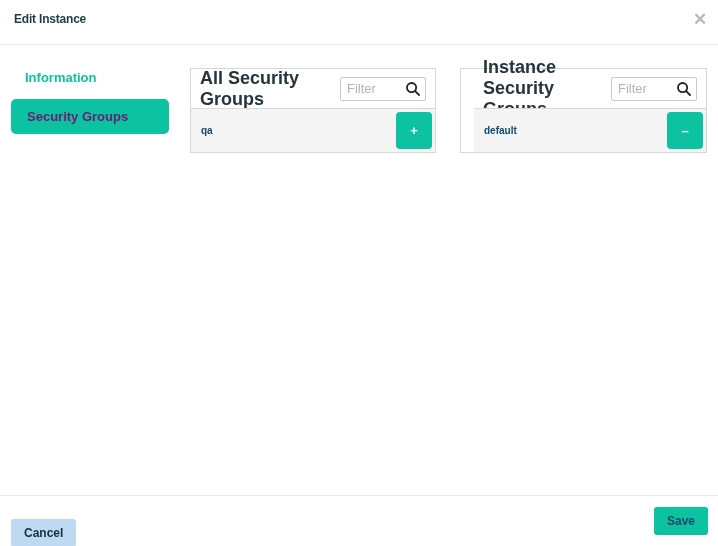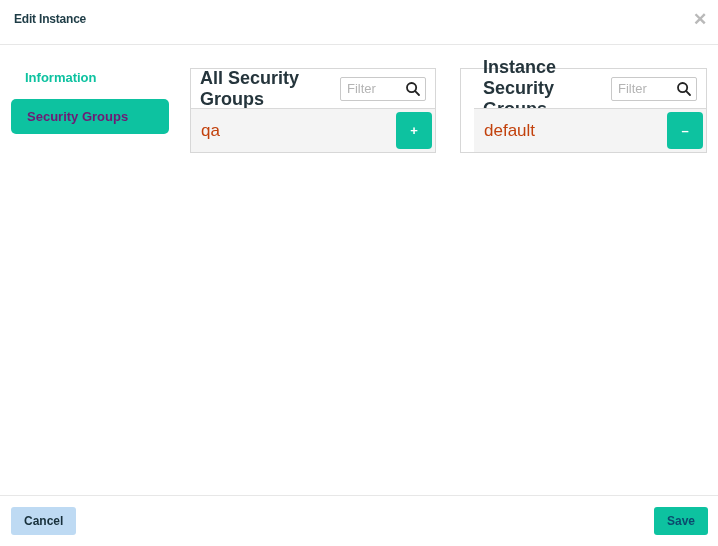--- a/index.html
+++ b/index.html
@@ -65,39 +65,39 @@
     font-family: "Liberation Sans", sans-serif;
   }
   .filter-input::placeholder { color: #b4b4b4; }
   .search-icon { width: 16px; height: 16px; flex: 0 0 auto; cursor: pointer; }
 
   .list-row {
     position: relative; height: 44px; background: #f4f4f4;
     border-top: 1px solid #d9d9d9;
     display: flex; align-items: center; padding-left: 10px;
   }
-  .row-label { font-size: 17px; font-weight: normal; color: #c2410c; }
+  .row-label { font-size: 10px; font-weight: bold; color: #0c4a6e; }
   .row-action {
     position: absolute; right: 3px; top: 3px; bottom: 3px; width: 36px;
     background: #0dc2a0; color: #fff; border: none; border-radius: 4px;
     font-size: 13px; font-weight: bold; cursor: pointer;
     font-family: "Liberation Sans", sans-serif;
   }
 
   
   .modal-footer {
     position: absolute; left: 0; right: 0; bottom: 0; height: 51px;
     border-top: 1px solid #e7e7e7;
   }
   .btn {
     position: absolute; top: 11px; height: 28px; padding: 0 13px;
     border: none; border-radius: 3px; font-size: 12px; font-weight: bold;
     cursor: pointer; font-family: "Liberation Sans", sans-serif;
   }
-  .btn-cancel { left: 11px; background: #bedaf3; color: #17303b; }
+  .btn-cancel { left: 11px; background: #bedaf3; color: #17303b; margin-top: 12px; }
   .btn-save  { right: 10px; background: #0dc2a0; color: #0c4a6e; }
 </style>
 </head>
 <body>
 
 <div class="modal">
 
   <div class="modal-header">
     <div class="modal-title">Edit Instance</div>
     <button class="close-btn">✕</button>

